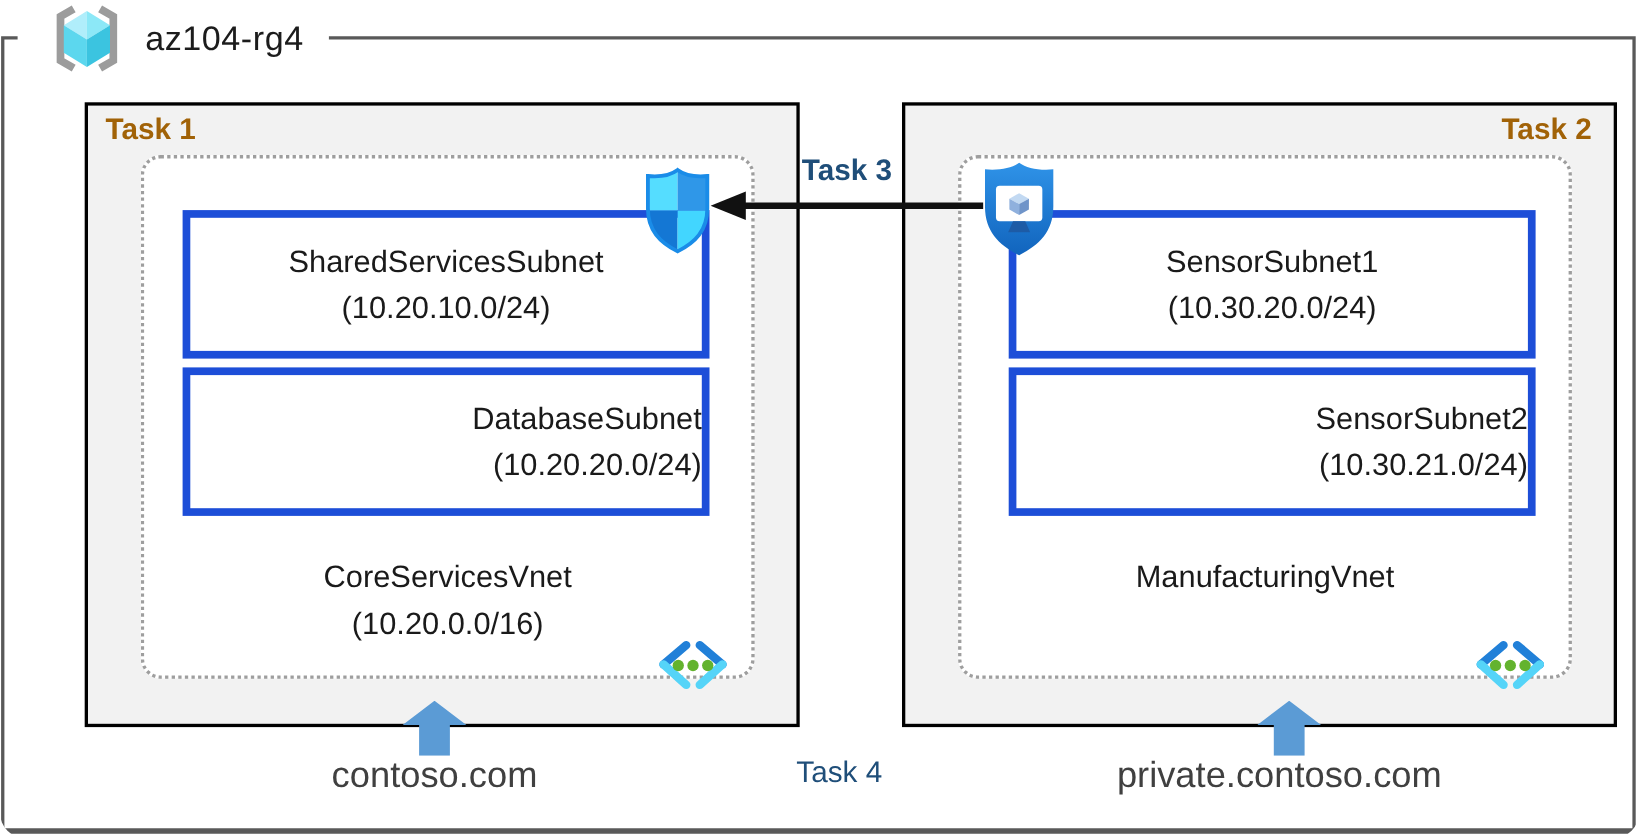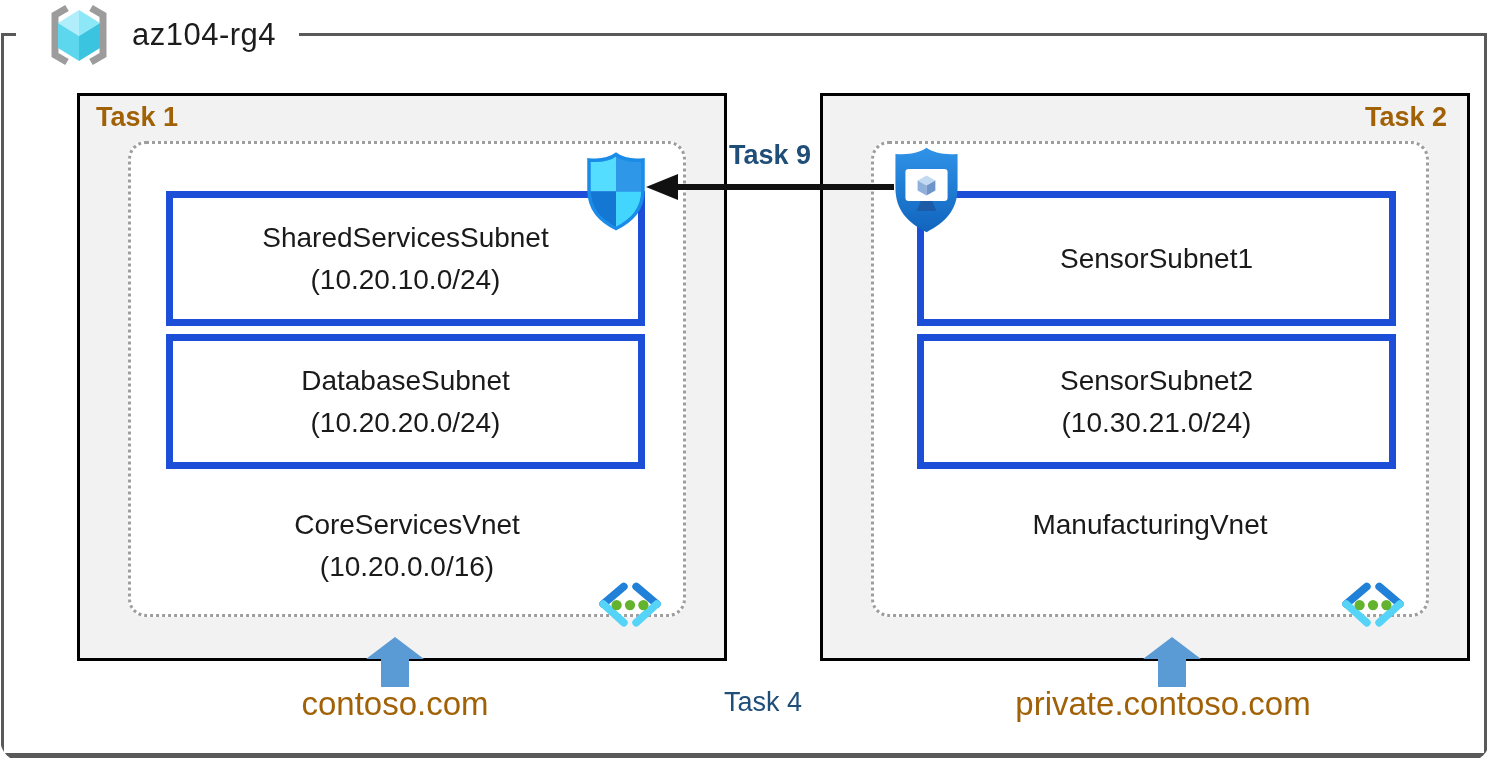--- a/index.html
+++ b/index.html
@@ -39,21 +39,21 @@
     background:#ffffff;border:3px dotted #9e9e9e;border-radius:18px;
   }
   
   .subnet-box{
     position:absolute;width:465px;height:121px;background:#ffffff;
     border:7px solid #1d4ed8;display:flex;flex-direction:column;
     align-items:center;justify-content:center;text-align:center;
     font-size:28px;line-height:42px;
   }
   .subnet-1{left:86px;top:95px;}
-  .subnet-2{left:86px;top:238px;}
+  .subnet-2{left:86px;top:238px;align-items:flex-end;}
   #task2-box .subnet-1,#task2-box .subnet-2{left:94px;}
   
   .vnet-label{
     position:absolute;left:48px;top:408px;width:558px;text-align:center;
     font-size:28px;line-height:42px;
   }
   .vnet-icon{position:absolute;left:516px;top:482px;width:68px;height:52px;z-index:4;}
   
   .nsg-icon{position:absolute;left:584px;top:151px;width:64px;height:81px;z-index:6;}
   .bastion-icon{position:absolute;left:891px;top:145px;width:71px;height:90px;z-index:6;}
@@ -61,21 +61,21 @@
   .task3-label{
     position:absolute;left:690px;top:140px;width:160px;text-align:center;
     font-size:27px;font-weight:bold;color:#1f4e79;z-index:5;
   }
   .peering-arrow{position:absolute;left:646px;top:167px;width:248px;height:40px;z-index:5;}
   
   .up-arrow{position:absolute;width:58px;height:50px;z-index:3;}
   #up-arrow-1{left:366px;top:637px;}
   #up-arrow-2{left:1143px;top:637px;}
   .domain-label{
-    position:absolute;top:685px;text-align:center;font-size:33px;color:#a16207;z-index:3;
+    position:absolute;top:685px;text-align:center;font-size:33px;color:#404040;z-index:3;
   }
   #domain-1{left:225px;width:340px;}
   #domain-2{left:953px;width:420px;}
   .task4-label{
     position:absolute;left:683px;top:687px;width:160px;text-align:center;
     font-size:27px;font-weight:normal;color:#1f4e79;
   }
 </style>
 </head>
 <body>
@@ -119,20 +119,21 @@
       <circle cx="33" cy="26" r="5" fill="#63b32e"></circle>
       <circle cx="46" cy="26" r="5" fill="#63b32e"></circle>
     </svg>
   </div>
 
   <div class="task-box" id="task2-box">
     <div class="task-label tr">Task 2</div>
     <div class="vnet-dotted"></div>
     <div class="subnet-box subnet-1">
       <div>SensorSubnet1</div>
+      <div>(10.30.20.0/24)</div>
     </div>
     <div class="subnet-box subnet-2">
       <div>SensorSubnet2</div>
       <div>(10.30.21.0/24)</div>
     </div>
     <div class="vnet-label">
       <div>ManufacturingVnet</div>
     </div>
     <svg class="vnet-icon" viewBox="0 0 66 50">
       <line x1="27" y1="8" x2="7" y2="25" stroke="#2180d8" stroke-width="7.5" stroke-linecap="round"></line>
@@ -153,21 +154,21 @@
     </defs>
     <g clip-path="url(#shieldClip)">
       <rect x="0" y="0" width="32" height="40" fill="#55ddff"></rect>
       <rect x="32" y="0" width="32" height="40" fill="#2f97e8"></rect>
       <rect x="0" y="40" width="32" height="40" fill="#1477d4"></rect>
       <rect x="32" y="40" width="32" height="40" fill="#42d6ff"></rect>
     </g>
     <path d="M32,3 C26,7.5 16,9.5 5,8.5 L5,38 C5,58 16,69 32,77 C48,69 59,58 59,38 L59,8.5 C48,9.5 38,7.5 32,3 Z" fill="none" stroke="#1a8ce8" stroke-width="3.5"></path>
   </svg>
 
-  <div class="task3-label">Task 9</div>
+  <div class="task3-label">Task 3</div>
   <svg class="peering-arrow" viewBox="0 0 248 40">
     <line x1="28" y1="20" x2="248" y2="20" stroke="#111111" stroke-width="6"></line>
     <polygon points="0,20 32,7 32,33" fill="#111111"></polygon>
   </svg>
 
   <svg class="bastion-icon" viewBox="0 0 64 80">
     <defs>
       <linearGradient id="bastGrad" x1="0" y1="0" x2="0" y2="1">
         <stop offset="0" stop-color="#2f93e8"></stop>
         <stop offset="1" stop-color="#1164bd"></stop>

